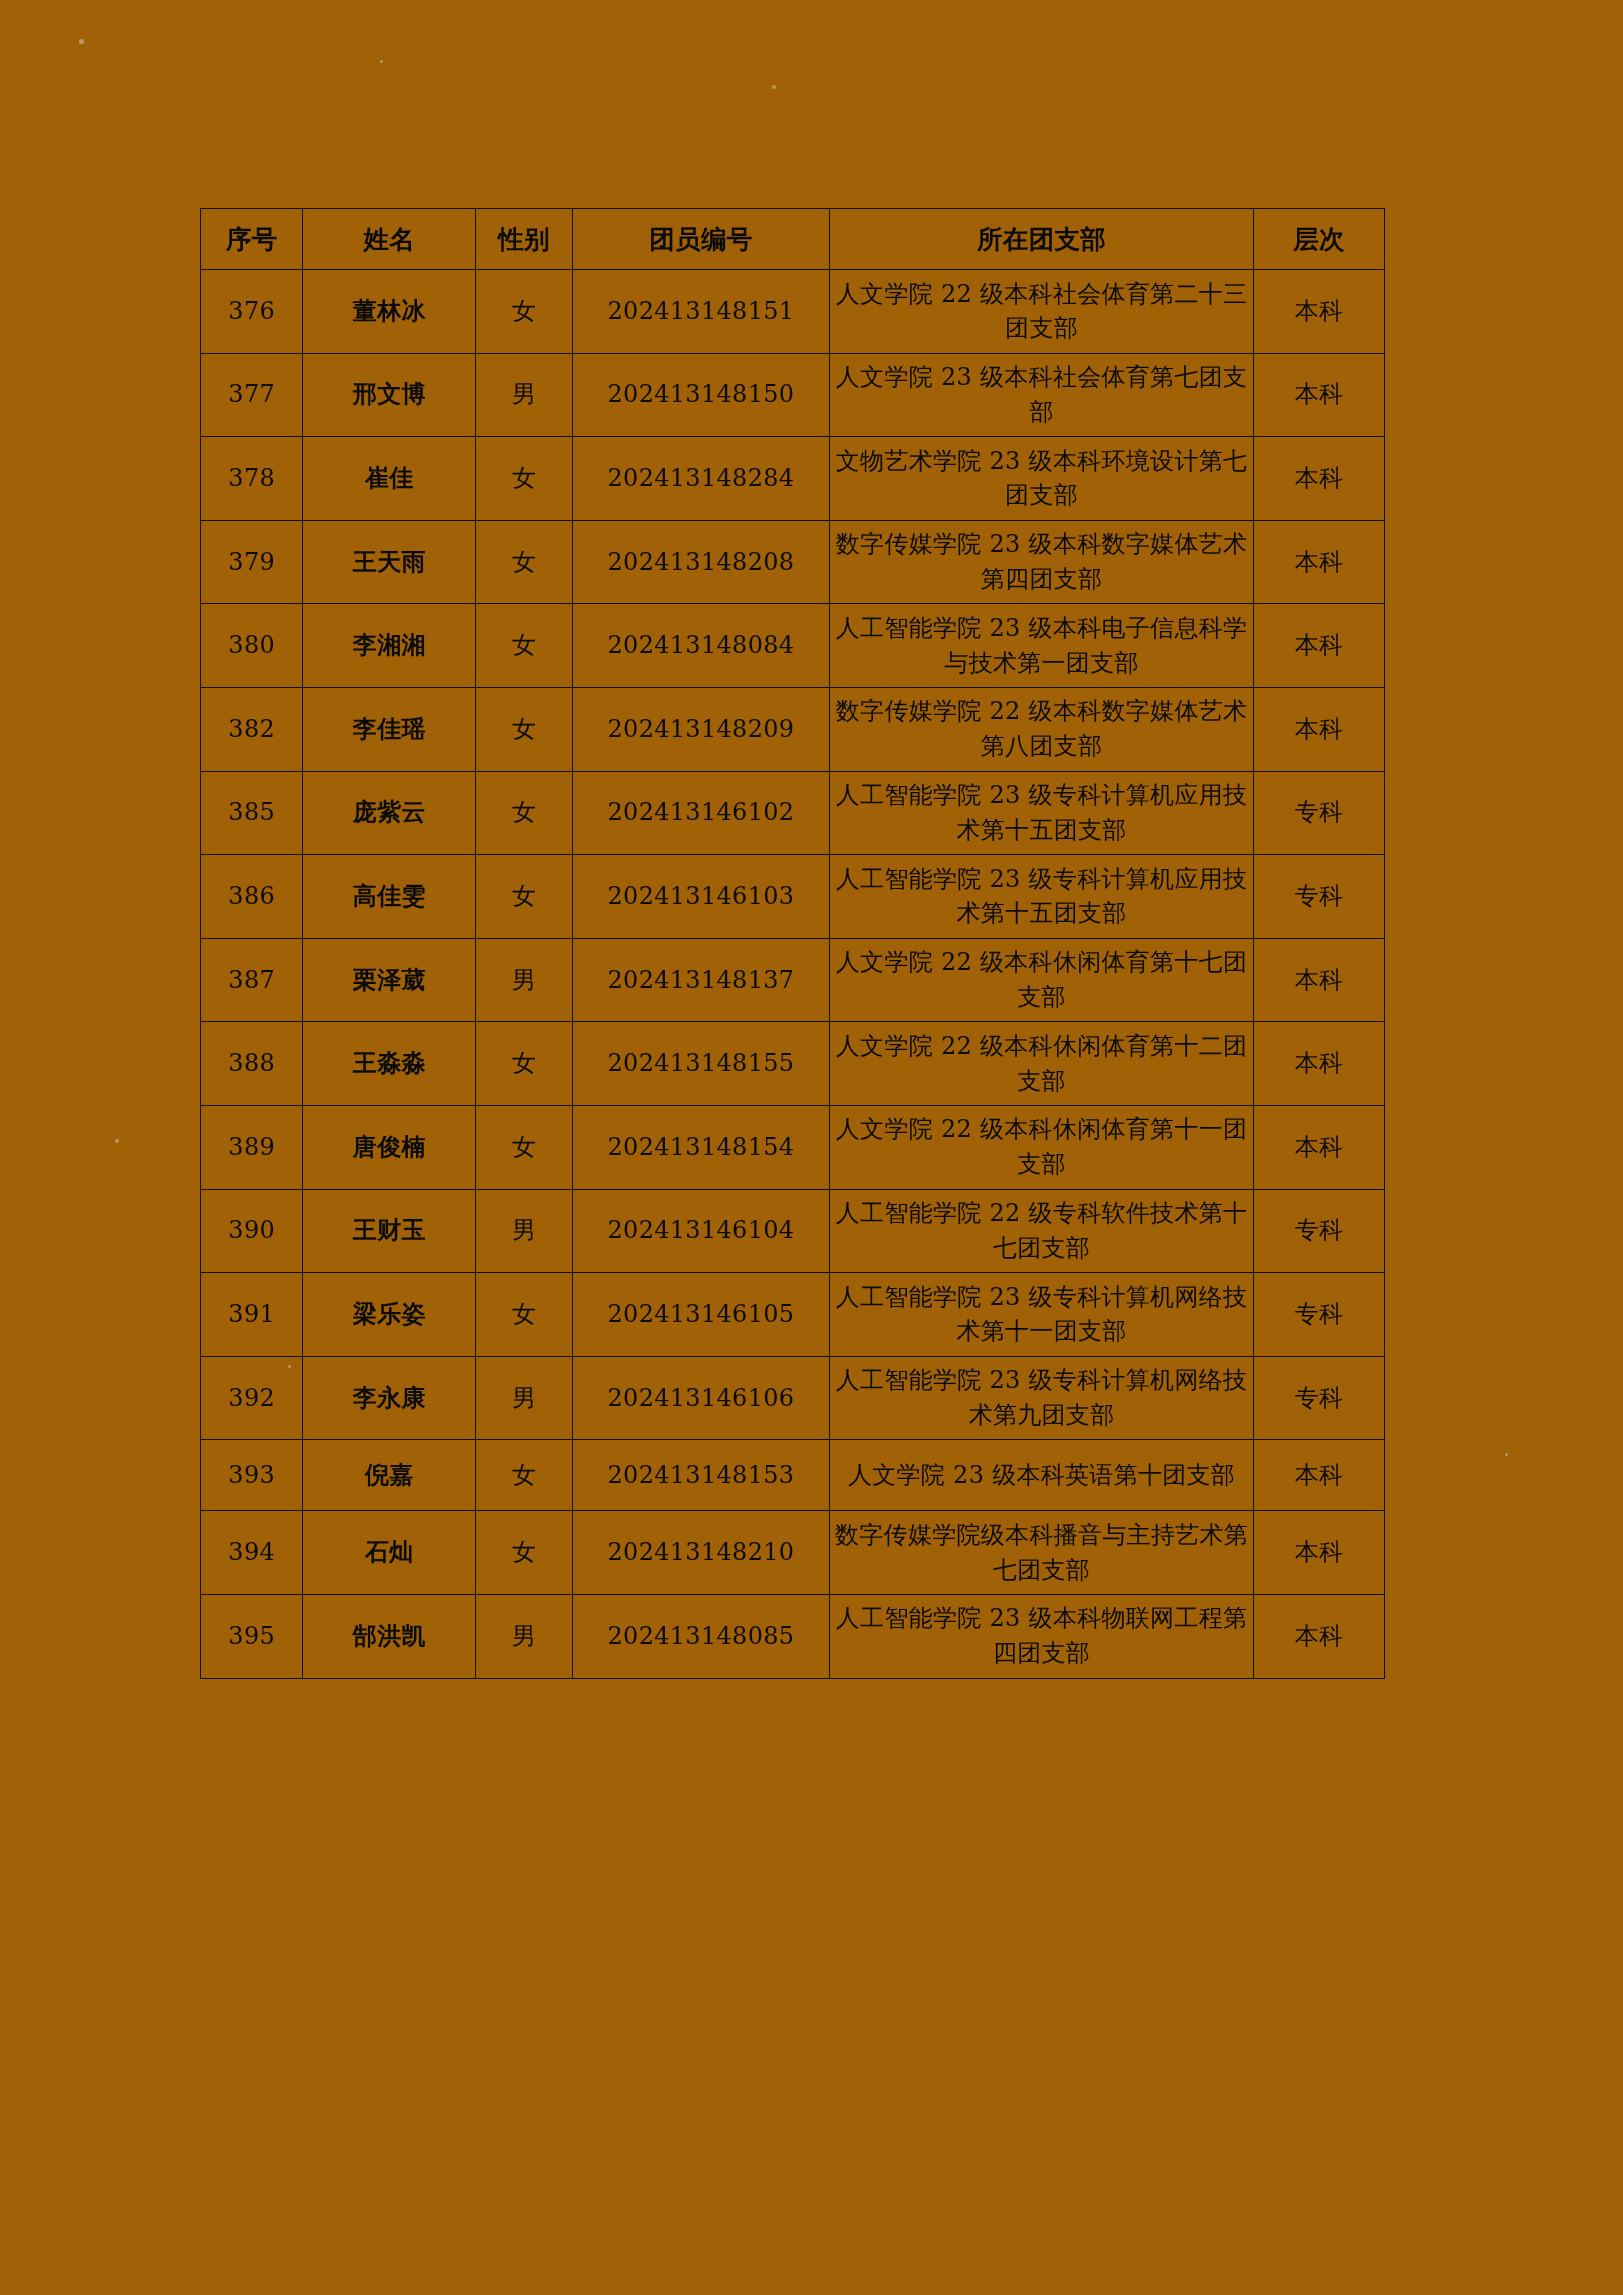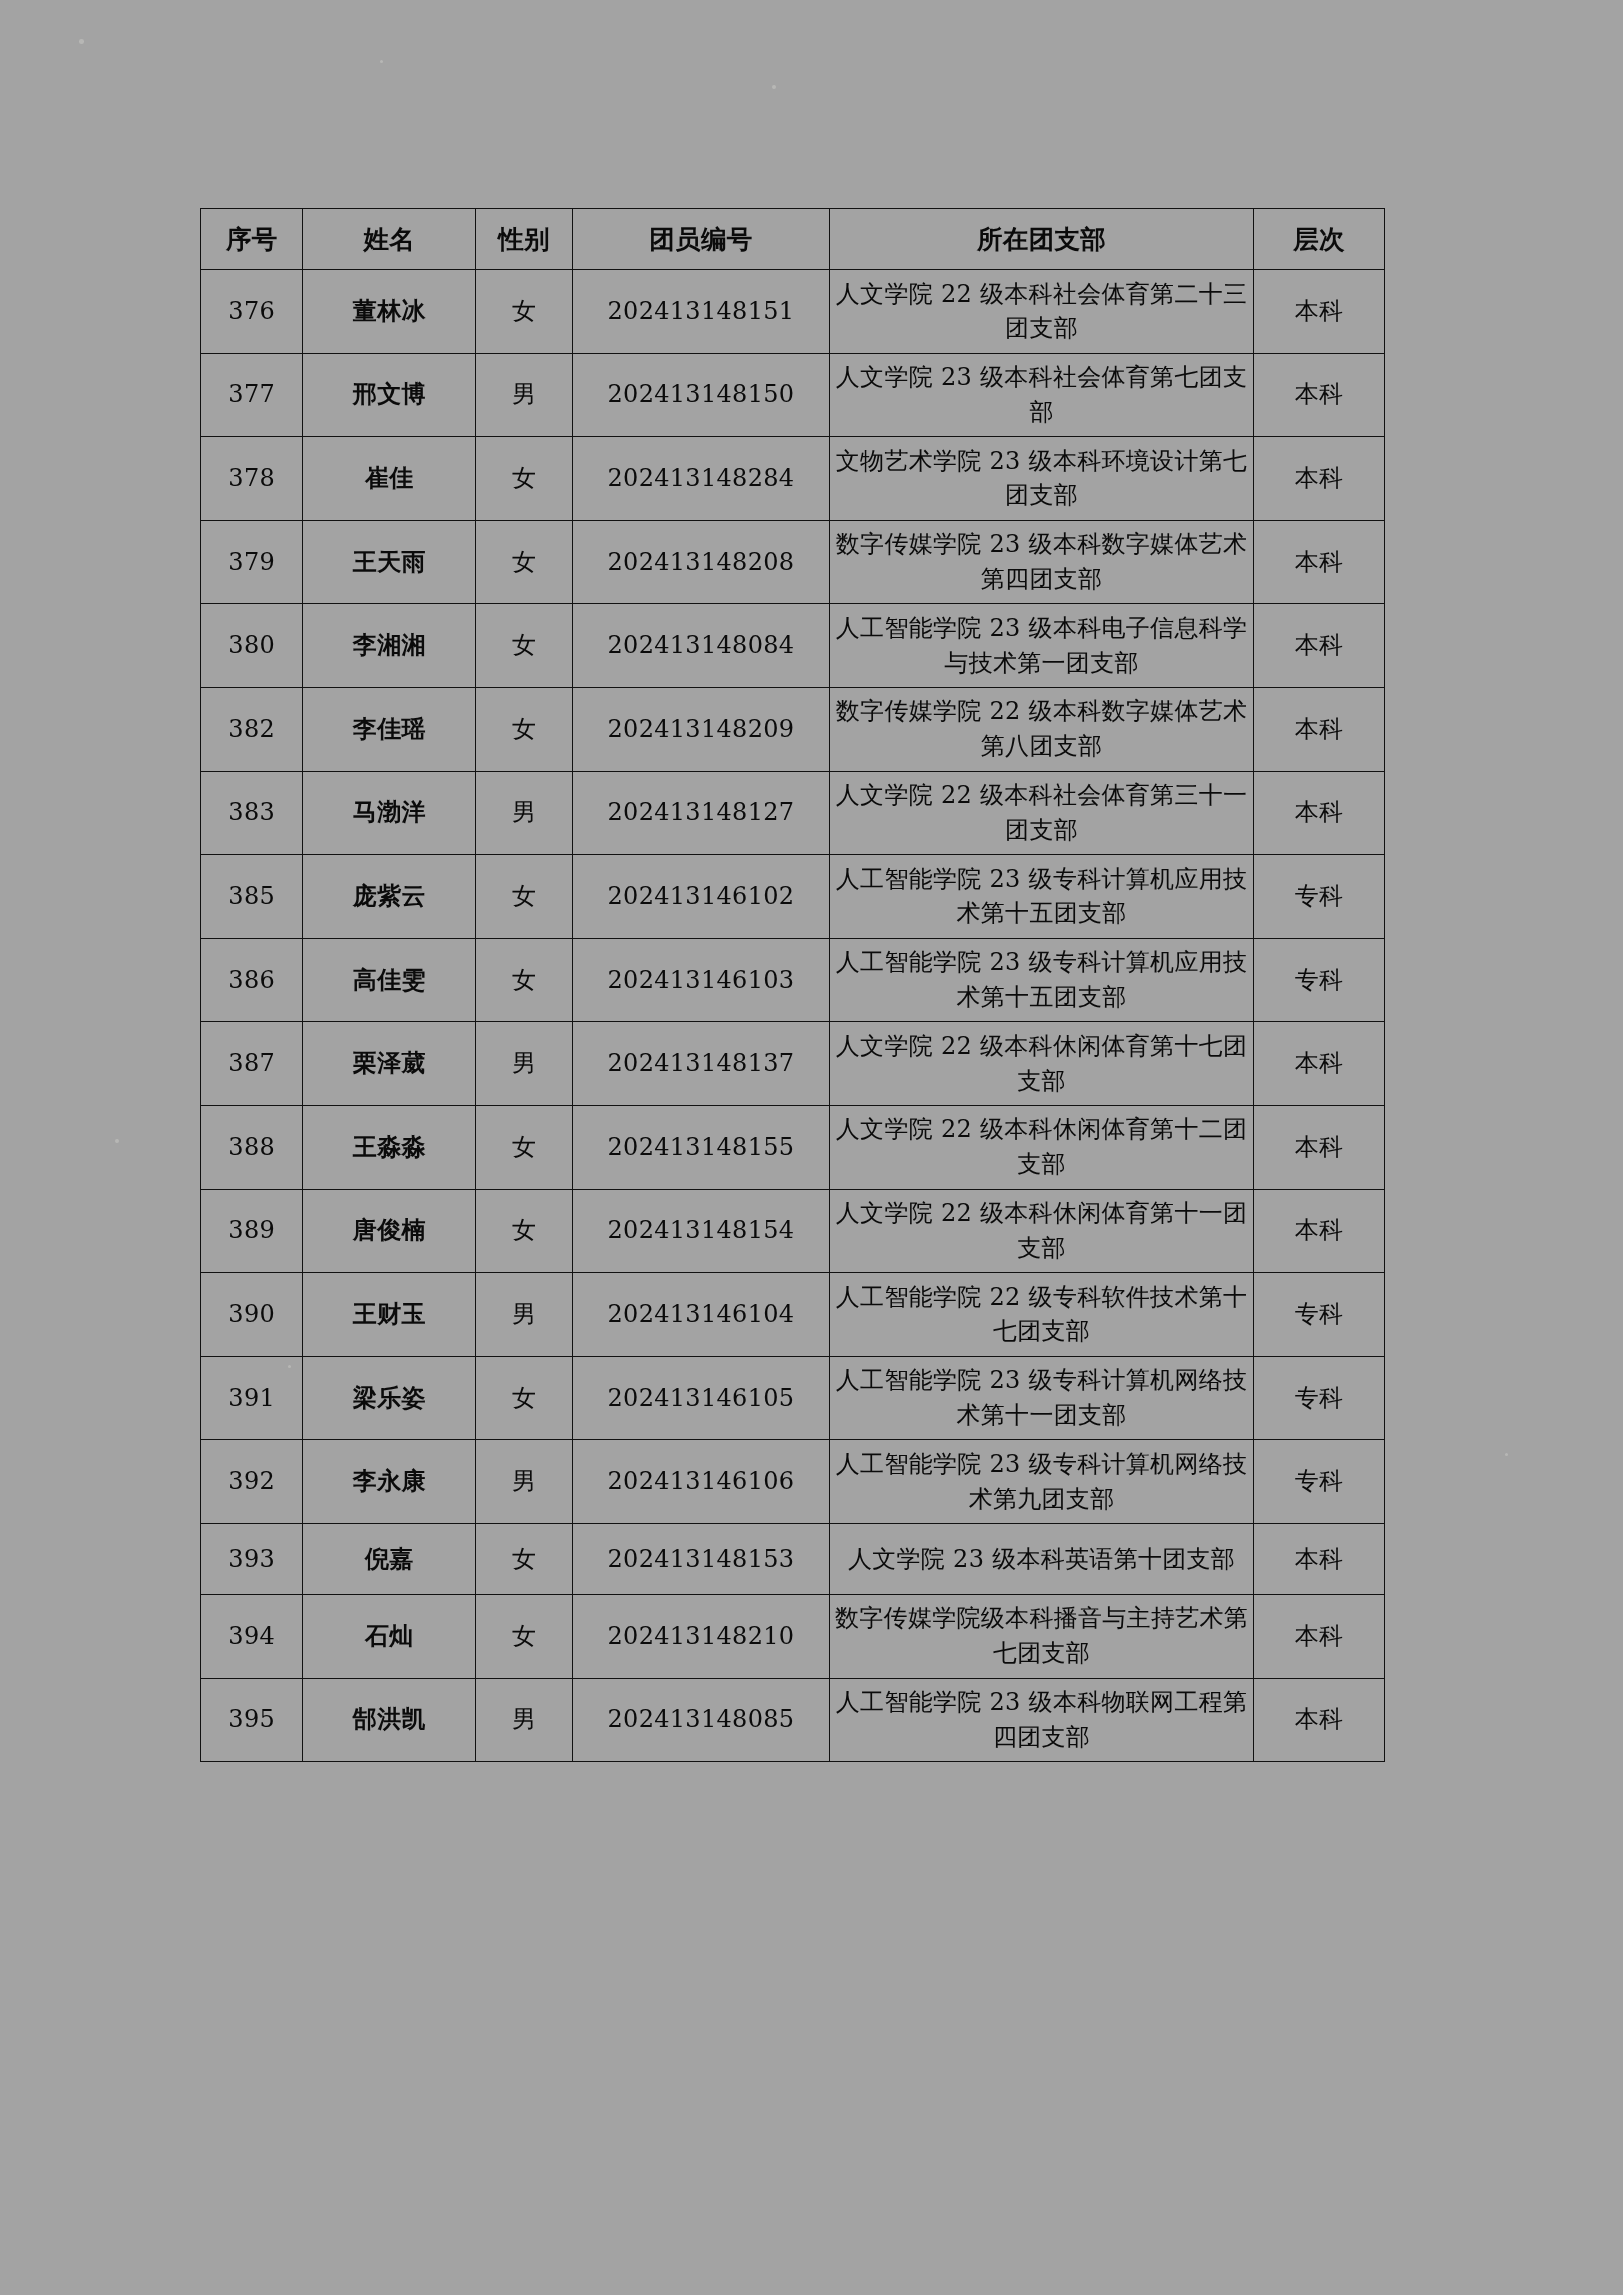--- a/index.html
+++ b/index.html
@@ -13,21 +13,21 @@
     font-family: "DejaVu Serif", "Liberation Serif", serif;
     color: #0b0b0b;
     position: relative;
   }
   .page {
     position: absolute;
     left: 0;
     top: 0;
     width: 1623px;
     height: 2295px;
-    background: #a3a3a3;
+    background: #a16207;
   }
   .table-wrap {
     position: absolute;
     left: 200px;
     top: 208px;
     width: 1185px;
   }
   table.roster {
     border-collapse: collapse;
     width: 1185px;
@@ -151,28 +151,20 @@
         </tr>
         <tr class="data-row">
           <td class="idx">382</td>
           <td class="name">李佳瑶</td>
           <td class="sex">女</td>
           <td class="num">202413148209</td>
           <td class="branch">数字传媒学院 22 级本科数字媒体艺术第八团支部</td>
           <td class="lvl">本科</td>
         </tr>
         <tr class="data-row">
-          <td class="idx">383</td>
-          <td class="name">马渤洋</td>
-          <td class="sex">男</td>
-          <td class="num">202413148127</td>
-          <td class="branch">人文学院 22 级本科社会体育第三十一团支部</td>
-          <td class="lvl">本科</td>
-        </tr>
-        <tr class="data-row">
           <td class="idx">385</td>
           <td class="name">庞紫云</td>
           <td class="sex">女</td>
           <td class="num">202413146102</td>
           <td class="branch">人工智能学院 23 级专科计算机应用技术第十五团支部</td>
           <td class="lvl">专科</td>
         </tr>
         <tr class="data-row">
           <td class="idx">386</td>
           <td class="name">高佳雯</td>

